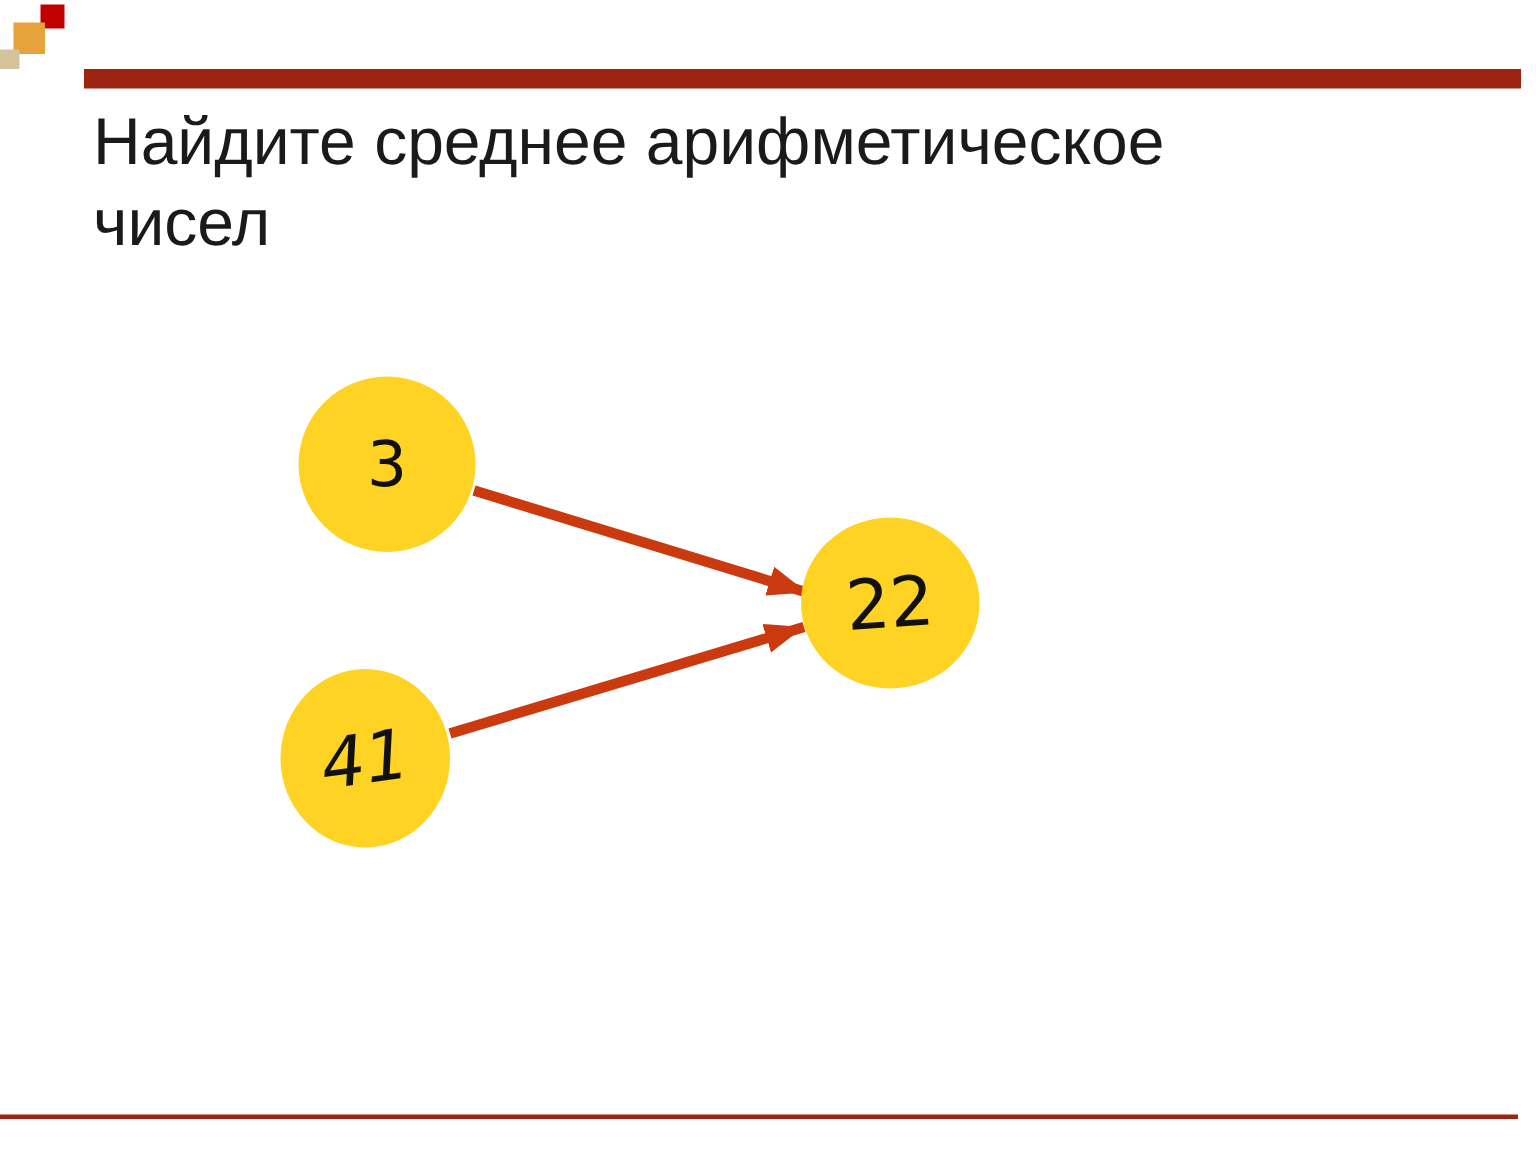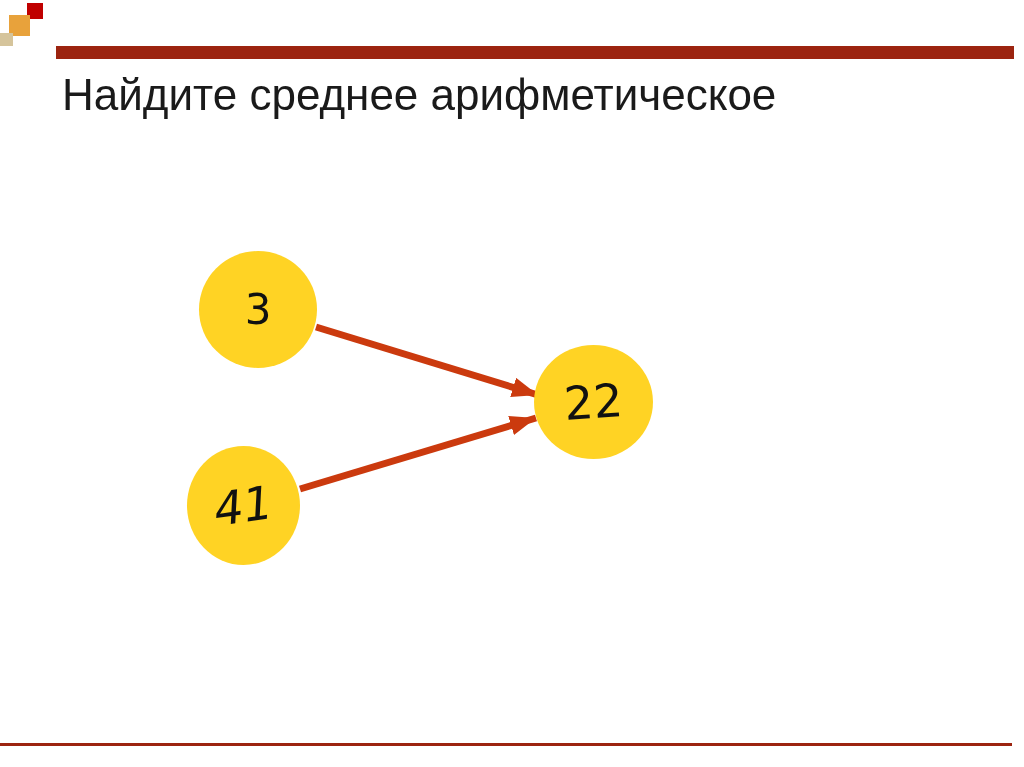--- a/index.html
+++ b/index.html
@@ -90,21 +90,21 @@
 <div class="slide">
 
   <div>
     <div class="sq sq-red"></div>
     <div class="sq sq-orange"></div>
     <div class="sq sq-tan"></div>
   </div>
 
   <div class="top-bar"></div>
 
-  <h1 class="title"><span>Найдите среднее арифметическое</span><br></h1>
+  <h1 class="title"><span>Найдите среднее арифметическое</span><br><span>чисел</span></h1>
 
   <svg class="arrows" viewBox="0 0 1024 767" xmlns="http://www.w3.org/2000/svg">
     <defs>
       <marker id="ah" markerUnits="userSpaceOnUse" markerWidth="28" markerHeight="22" refX="26" refY="10" orient="auto">
         <polygon points="0,0 26,10 0,20" fill="#cb3a0e"></polygon>
       </marker>
     </defs>
     <line x1="316" y1="327" x2="538" y2="395" marker-end="url(#ah)" stroke="#cb3a0e"></line>
     <line x1="300" y1="489" x2="536" y2="418" marker-end="url(#ah)" stroke="#cb3a0e"></line>
   </svg>

